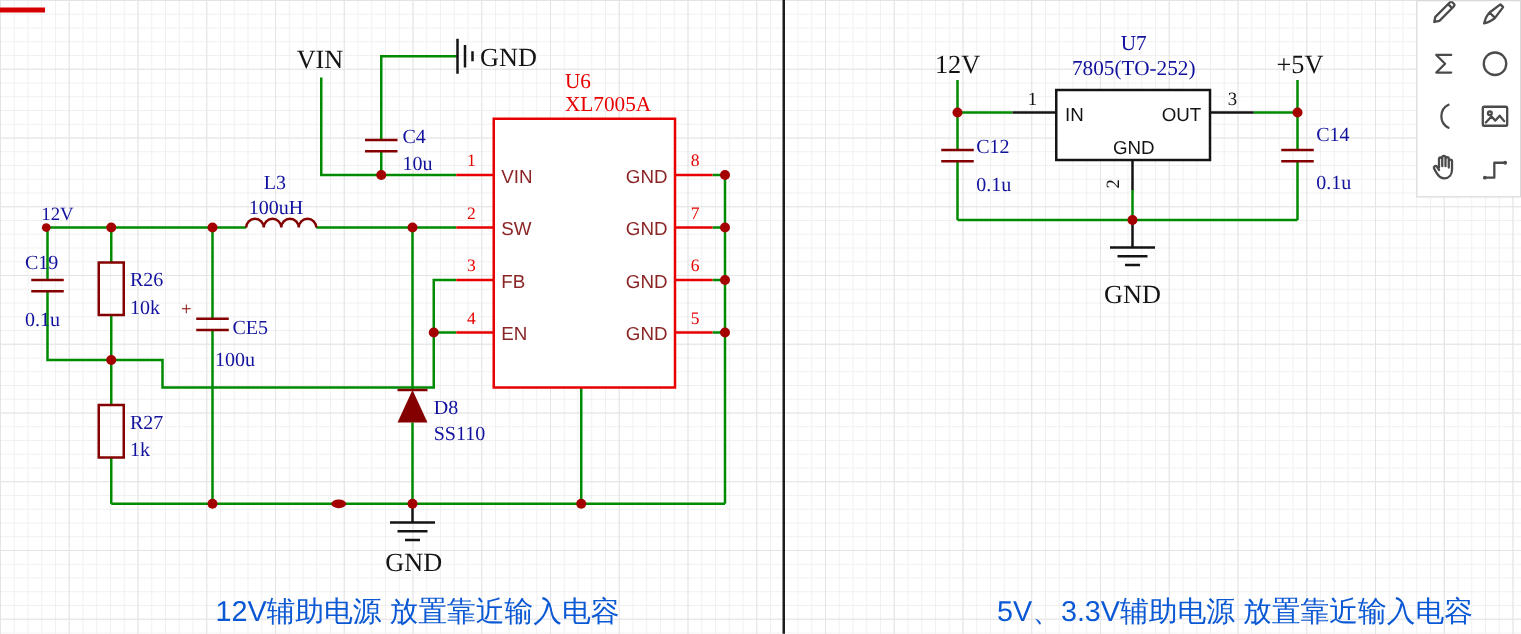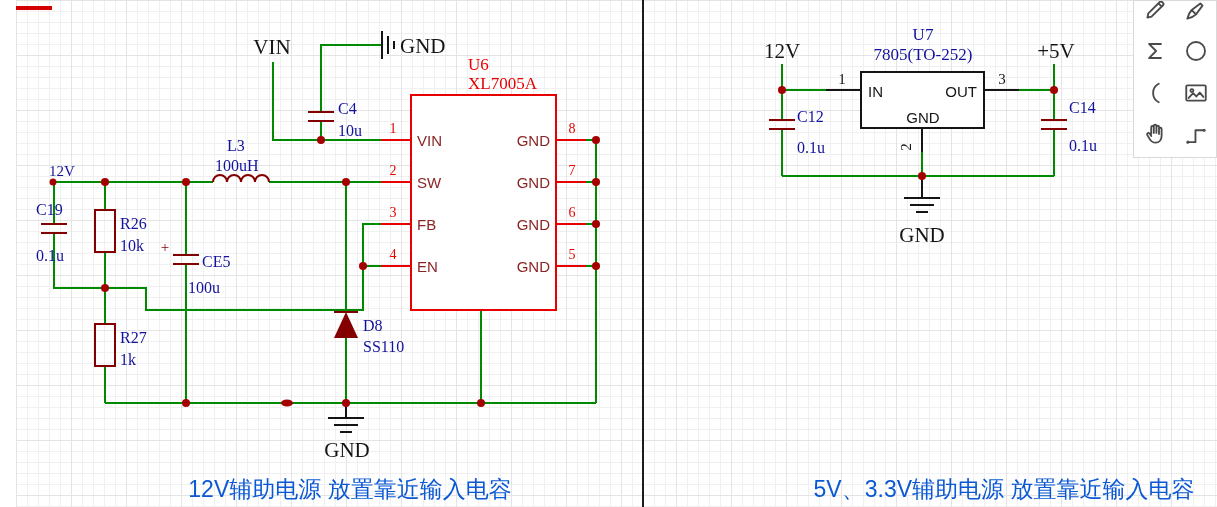--- a/index.html
+++ b/index.html
@@ -4,21 +4,21 @@
 <style>
   html,body{margin:0;padding:0;}
   body{width:1217px;height:507px;position:relative;overflow:hidden;
        font-family:"Liberation Sans",sans-serif;background:#fff;}
   .stage{position:absolute;inset:0;background-color:#ffffff;
     background-image:
       linear-gradient(to right,#e4e4e4 1px,transparent 1px),
       linear-gradient(to bottom,#e4e4e4 1px,transparent 1px),
       linear-gradient(to right,#f0f0f0 1px,transparent 1px),
       linear-gradient(to bottom,#f0f0f0 1px,transparent 1px);
-    background-size:55px 55px,55px 55px,11px 11px,11px 11px;margin-left:16px;}
+    background-size:55px 55px,55px 55px,11px 11px,11px 11px;}
   svg.schem{position:absolute;left:0;top:0;}
   .divider{position:absolute;left:626px;top:0;width:2px;height:507px;background:#1c1c1c;}
   .toolbar{position:absolute;right:0;top:0;width:84px;height:158px;background:#ffffff;
     border:1px solid #d9d9d9;box-sizing:border-box;display:grid;
     grid-template-columns:1fr 1fr;align-items:center;justify-items:center;
     overflow:hidden;padding:2px 0;}
   .tool{width:34px;height:34px;display:flex;align-items:center;justify-content:center;cursor:pointer;}
   .tool:nth-child(-n+2){margin-top:-14px;}
   .icon{stroke:#4a4a4a;fill:none;stroke-width:1.7;stroke-linecap:round;stroke-linejoin:round;}
   

